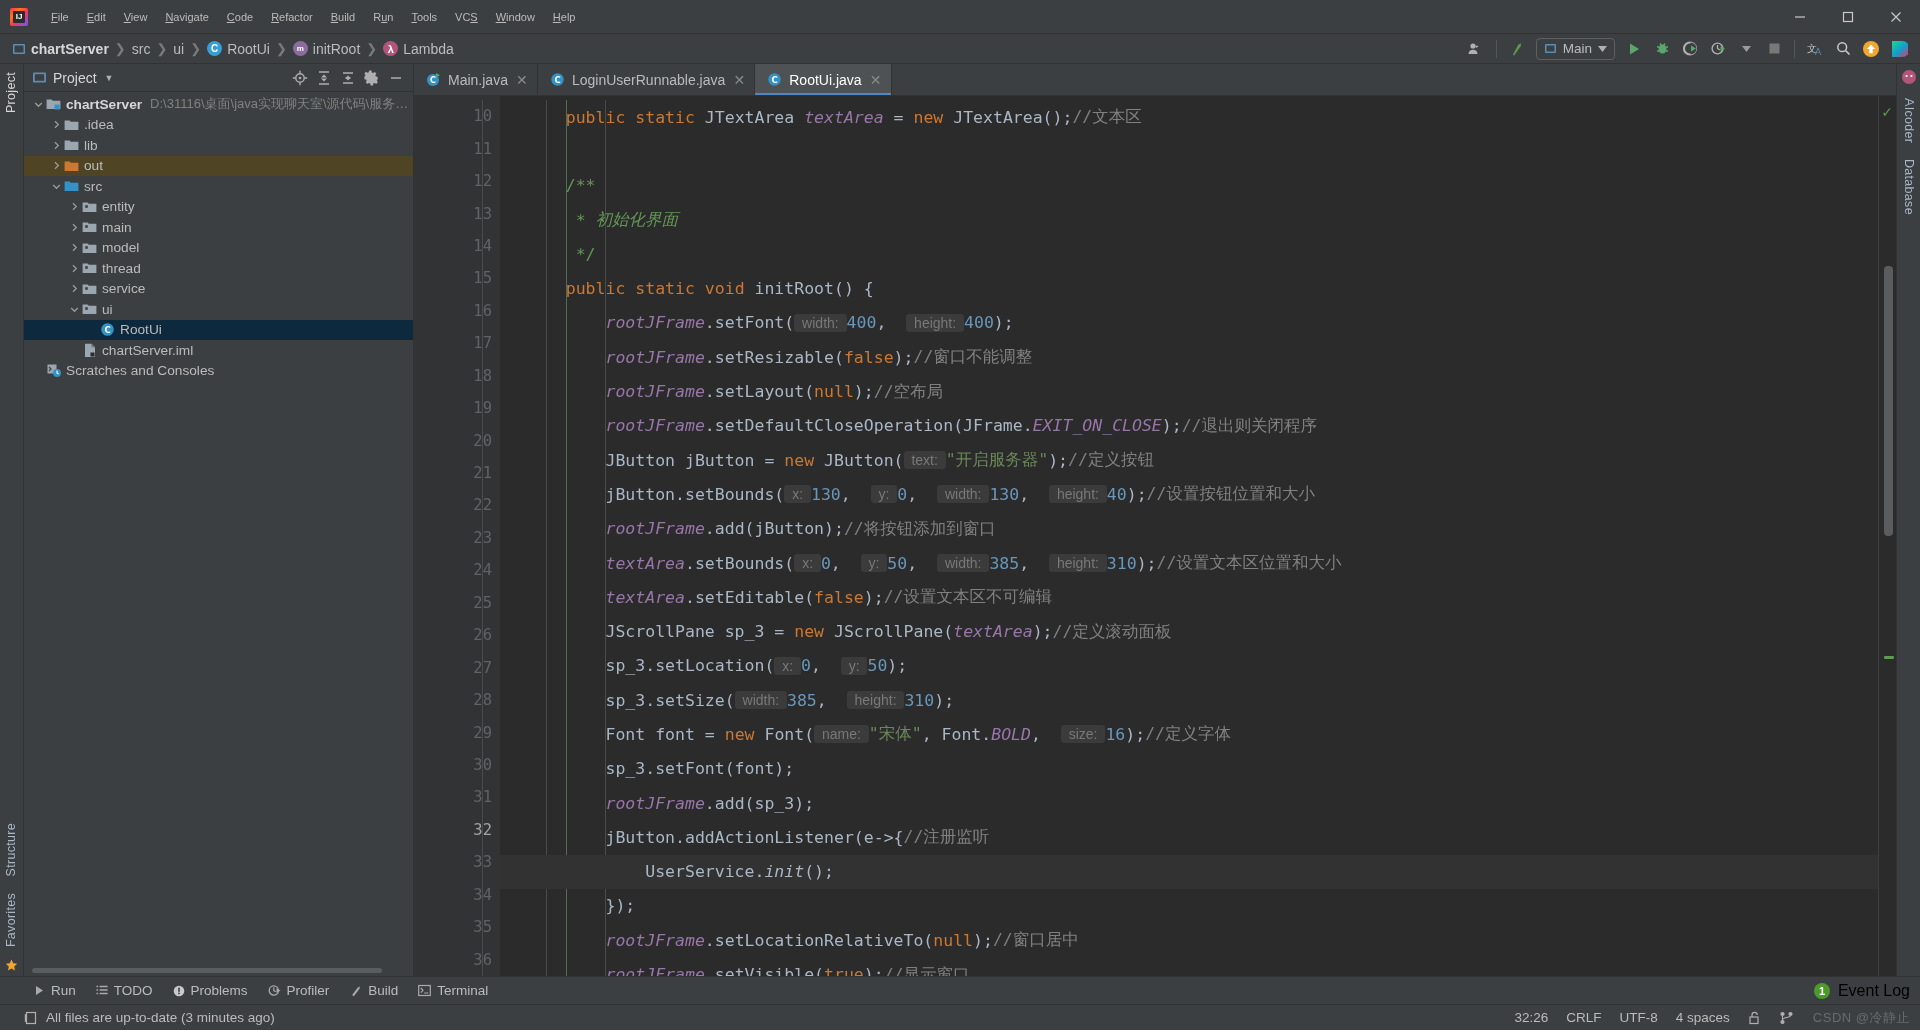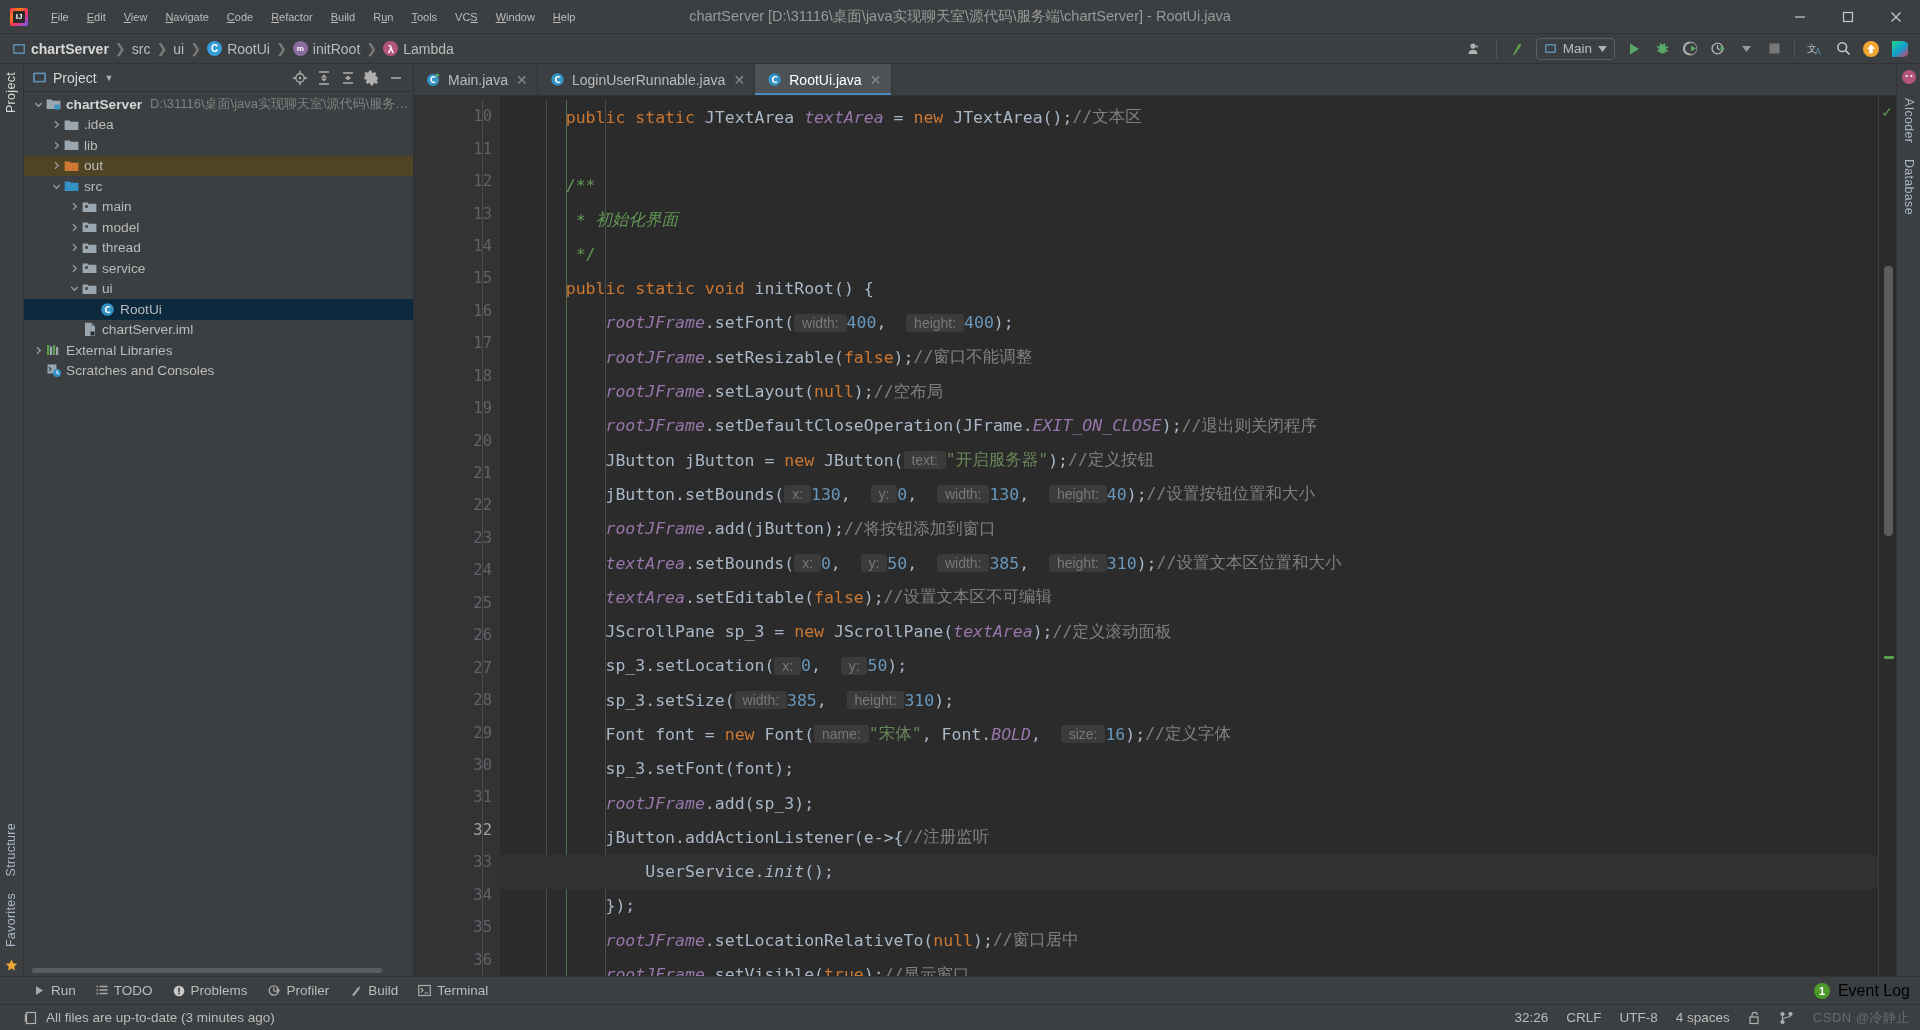--- a/index.html
+++ b/index.html
@@ -244,21 +244,20 @@
       <div class="menu-item"><u>N</u>avigate</div>
       <div class="menu-item"><u>C</u>ode</div>
       <div class="menu-item"><u>R</u>efactor</div>
       <div class="menu-item"><u>B</u>uild</div>
       <div class="menu-item">R<u>u</u>n</div>
       <div class="menu-item"><u>T</u>ools</div>
       <div class="menu-item">VC<u>S</u></div>
       <div class="menu-item"><u>W</u>indow</div>
       <div class="menu-item"><u>H</u>elp</div>
     </div>
-    <div class="win-title">chartServer [D:\31116\桌面\java实现聊天室\源代码\服务端\chartServer] - RootUi.java</div>
     <div class="win-ctrls">
       <div class="win-btn">
         <svg width="12" height="12" viewBox="0 0 12 12">
             <path d="M1 6h10" stroke="currentColor" stroke-width="1.2"></path>
           </svg>
       </div>
       <div class="win-btn">
         <svg width="12" height="12" viewBox="0 0 12 12">
             <rect x="1.5" y="1.5" width="9" height="9" fill="none" stroke="currentColor" stroke-width="1.2"></rect>
           </svg>
@@ -538,20 +537,34 @@
               <svg width="9" height="9" viewBox="0 0 9 9">
                 <path d="M3 1.2L6.3 4.5 3 7.8" stroke="#9a9a9a" stroke-width="1.3" fill="none"></path>
               </svg>
             </span>
             <span class="t-ico">
               <svg width="15" height="14" viewBox="0 0 15 14">
                 <path d="M0.6 2.4h5l1.2 1.4h7.6v8.3H0.6z" fill="#9aa7b0"></path>
                 <rect x="3.2" y="5.2" width="2.6" height="2.6" fill="#3c3f41"></rect>
               </svg>
             </span>
+            <span class="t-lbl">entity</span>
+          </div>
+          <div class="trow" style="padding-left: 44px;">
+            <span class="arrow">
+              <svg width="9" height="9" viewBox="0 0 9 9">
+                <path d="M3 1.2L6.3 4.5 3 7.8" stroke="#9a9a9a" stroke-width="1.3" fill="none"></path>
+              </svg>
+            </span>
+            <span class="t-ico">
+              <svg width="15" height="14" viewBox="0 0 15 14">
+                <path d="M0.6 2.4h5l1.2 1.4h7.6v8.3H0.6z" fill="#9aa7b0"></path>
+                <rect x="3.2" y="5.2" width="2.6" height="2.6" fill="#3c3f41"></rect>
+              </svg>
+            </span>
             <span class="t-lbl">main</span>
           </div>
           <div class="trow" style="padding-left: 44px;">
             <span class="arrow">
               <svg width="9" height="9" viewBox="0 0 9 9">
                 <path d="M3 1.2L6.3 4.5 3 7.8" stroke="#9a9a9a" stroke-width="1.3" fill="none"></path>
               </svg>
             </span>
             <span class="t-ico">
               <svg width="15" height="14" viewBox="0 0 15 14">
@@ -616,36 +629,20 @@
           <div class="trow" style="padding-left: 44px;">
             <span class="arrow"></span>
             <span class="t-ico">
               <svg width="14" height="15" viewBox="0 0 14 15">
                 <path d="M2 0.8h6.5l3.5 3.4v9.8H2z" fill="#9aa7b0"></path>
                 <path d="M8.5 0.8v3.4H12z" fill="#6a757c"></path>
                 <rect x="7.5" y="9.5" width="4" height="4" fill="#2b2b2b"></rect>
               </svg>
             </span>
             <span class="t-lbl">chartServer.iml</span>
-          </div>
-          <div class="trow" style="padding-left: 8px;">
-            <span class="arrow">
-              <svg width="9" height="9" viewBox="0 0 9 9">
-                <path d="M3 1.2L6.3 4.5 3 7.8" stroke="#9a9a9a" stroke-width="1.3" fill="none"></path>
-              </svg>
-            </span>
-            <span class="t-ico">
-              <svg width="15" height="14" viewBox="0 0 15 14">
-                <rect x="1" y="2" width="2.2" height="10" fill="#5a9e4b"></rect>
-                <rect x="4" y="3.5" width="2.2" height="8.5" fill="#9aa7b0"></rect>
-                <rect x="7" y="2" width="2.2" height="10" fill="#5a9e4b"></rect>
-                <rect x="10" y="4" width="2.2" height="8" fill="#9aa7b0"></rect>
-              </svg>
-            </span>
-            <span class="t-lbl">External Libraries</span>
           </div>
           <div class="trow" style="padding-left: 8px;">
             <span class="arrow"></span>
             <span class="t-ico">
               <svg width="16" height="15" viewBox="0 0 16 15">
                 <path d="M1.5 1.5h9v9h-9z" fill="#9aa7b0"></path>
                 <path d="M3 4l2 2-2 2" stroke="#3c3f41" stroke-width="1.2" fill="none"></path>
                 <circle cx="11" cy="10" r="4" fill="#3592c4"></circle>
                 <path d="M11 7.5V10l1.7 1" stroke="#fff" stroke-width="1.1" fill="none"></path>
               </svg>

